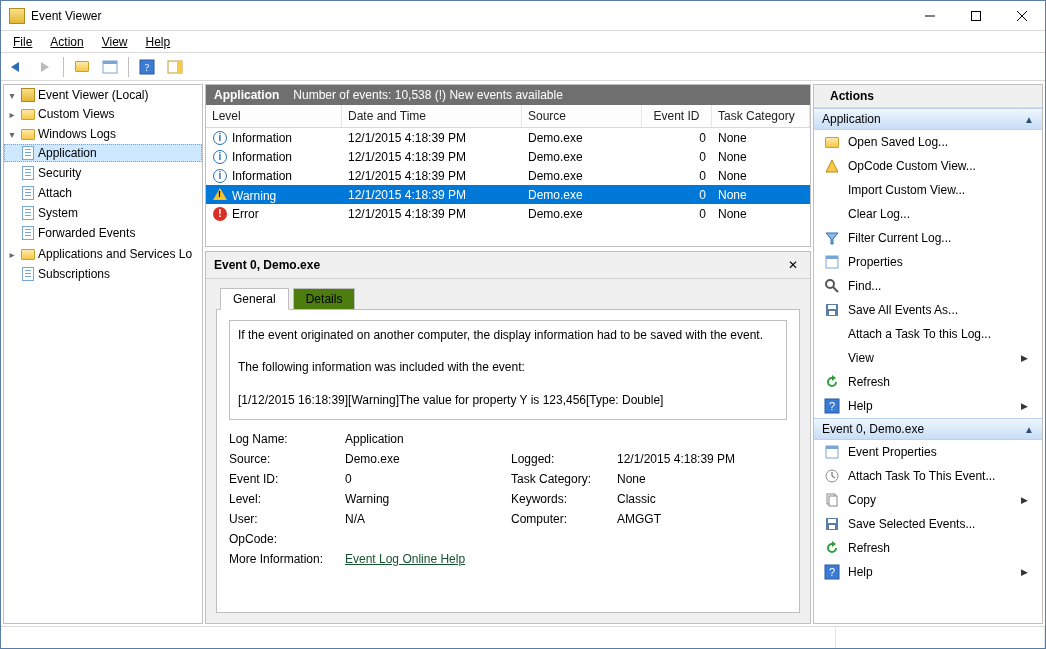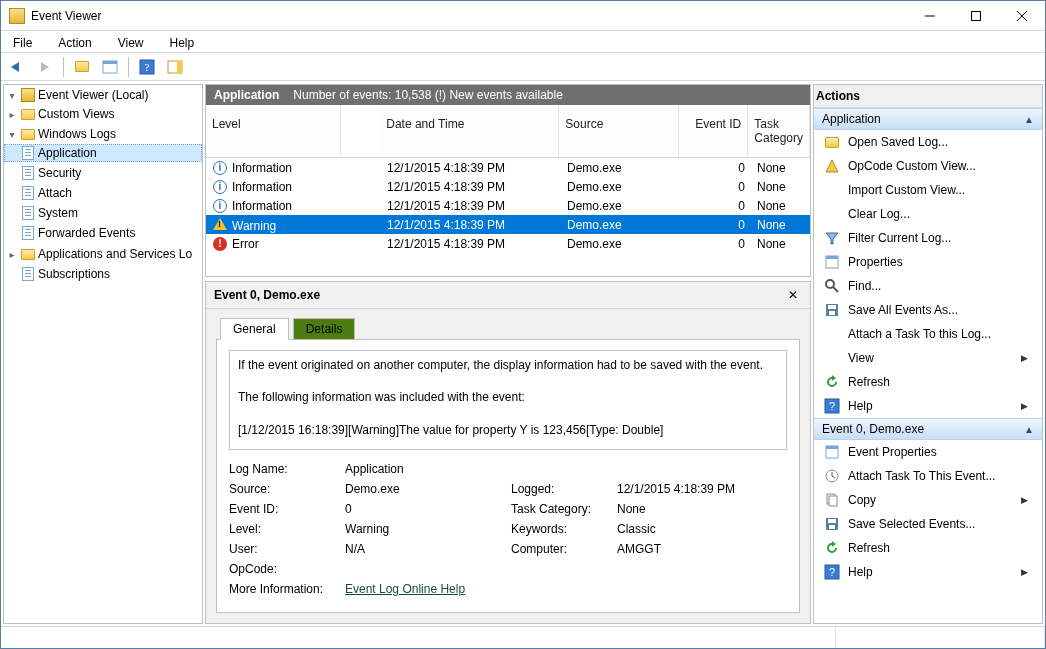--- a/index.html
+++ b/index.html
@@ -3,21 +3,21 @@
 <meta charset="utf-8">
 <style>
   * { box-sizing: border-box; }
   html, body { margin:0; padding:0; font-family: "Segoe UI", Tahoma, sans-serif; font-size:12px; color:#000; background:#fff; }
   .window { width:1046px; height:649px; border:1px solid #5a7ea3; display:flex; flex-direction:column; background:#fff; }
   .titlebar { height:30px; background:#fff; display:flex; align-items:center; border-bottom:1px solid #d9d9d9; }
   .titlebar .appicon { width:16px; height:16px; margin:0 6px 0 8px; background:linear-gradient(#f7e08c,#e7b733); border:1px solid #b48a1e; }
   .titlebar .title { flex:1; font-size:12px; }
   .winbtns { display:flex; }
   .winbtn { width:46px; height:29px; display:flex; align-items:center; justify-content:center; font-family:Arial; color:#222; }
-  .menubar { height:22px; display:flex; align-items:flex-end; padding:0 4px; gap:10px; border-bottom:1px solid #d9d9d9; }
+  .menubar { height:22px; display:flex; align-items:center; padding:0 4px; gap:2px; border-bottom:1px solid #d9d9d9;text-decoration:underline; }
   .menuitem { padding:2px 8px; }
   .toolbar { height:28px; display:flex; align-items:center; gap:4px; padding:0 4px; border-bottom:1px solid #d9d9d9; }
   .toolbtn { width:24px; height:22px; display:flex; align-items:center; justify-content:center; border:1px solid transparent; }
   .toolsep { width:1px; height:20px; background:#c0c0c0; margin:0 2px; }
   .body { flex:1; display:flex; min-height:0; border-top:1px solid #fff; }
   .tree { width:200px; border:1px solid #bfbfbf; margin:2px 1px 2px 2px; overflow:auto; background:#fff; position:relative; }
   .tree-scroll { height:100%; overflow-x:scroll; }
   .tree ul { list-style:none; margin:0; padding:0; }
   .tree li { white-space:nowrap; padding:1px 0; }
   .tree .node { display:flex; align-items:center; gap:2px; padding:1px 2px; }
@@ -27,47 +27,47 @@
   .folder { width:14px; height:11px; background:linear-gradient(#ffe9a8,#f7c948); border:1px solid #c9a227; border-radius:1px; }
   .doc { width:12px; height:14px; background:#fff; border:1px solid #7aa6d6; position:relative; }
   .doc::after{ content:""; position:absolute; left:2px; right:2px; top:2px; height:1px; background:#7aa6d6; box-shadow:0 3px 0 #7aa6d6,0 6px 0 #7aa6d6; }
   .ind1 { padding-left:14px; }
   .ind2 { padding-left:28px; }
   .center { flex:1; display:flex; flex-direction:column; min-width:0; margin:2px 1px; }
   .center-top { flex:0 0 auto; border:1px solid #bfbfbf; display:flex; flex-direction:column; min-height:0; }
   .panehdr { background:#6f6f6f; color:#fff; padding:3px 8px; display:flex; gap:14px; font-size:12px; align-items:center; }
   .panehdr b { font-weight:600; }
   .gridhdr { display:flex; background:#fff; border-bottom:1px solid #d9d9d9; }
-  .gridhdr .col { padding:12px 6px; border-right:1px solid #e5e5e5; background:#fdfdfd; color:#222; font-size:12px; }
+  .gridhdr .col { padding:4px 6px; border-right:1px solid #e5e5e5; background:#fdfdfd; color:#222; font-size:12px; }
   .gridbody { overflow-y:scroll; height:118px; }
   .gridrow { display:flex; align-items:center; height:19px; font-size:12px; }
   .gridrow .cell { padding:1px 6px; overflow:hidden; text-overflow:ellipsis; white-space:nowrap; }
   .gridrow.selected { background:#0078d7; color:#fff; }
   .lvl-icon { width:16px;height:16px; display:inline-flex; align-items:center; justify-content:center; margin-right:4px; }
   .ic-info { width:14px;height:14px;border-radius:50%;background:#fff;border:1px solid #2a6fb5;color:#2a6fb5;font-weight:bold;font-size:10px;display:flex;align-items:center;justify-content:center; }
   .ic-warn { width:0;height:0;border-left:7px solid transparent;border-right:7px solid transparent;border-bottom:12px solid #f3c12b; position:relative; }
   .ic-warn::after{content:"!";position:absolute;left:-2px;top:1px;font-size:9px;color:#000;font-weight:bold;}
   .ic-err { width:14px;height:14px;border-radius:50%;background:#d93025;color:#fff;font-weight:bold;font-size:10px;display:flex;align-items:center;justify-content:center; }
-  .c-level{width:136px;} .c-date{width:180px;margin-left:39px;} .c-src{width:120px;} .c-eid{width:70px;text-align:right;} .c-cat{flex:1;}
+  .c-level{width:136px;} .c-date{width:180px;} .c-src{width:120px;} .c-eid{width:70px;text-align:right;} .c-cat{flex:1;}
   .splitter { height:4px; cursor:row-resize; }
   .center-bot { flex:1; border:1px solid #bfbfbf; display:flex; flex-direction:column; background:#f0f0f0; min-height:0; }
   .propshdr { background:#f0f0f0; padding:4px 8px; display:flex; align-items:center; border-bottom:1px solid #d0d0d0; }
   .propshdr .title { flex:1; font-weight:600; }
   .propshdr .xbtn { width:18px;height:18px; display:flex;align-items:center;justify-content:center; font-family:Arial; }
   .tabs { display:flex; padding:8px 10px 0 14px; gap:4px; }
   .tab { padding:3px 12px; border:1px solid #bfbfbf; background:#fff; position:relative; top:1px; }
   .tab.active { border-bottom:1px solid #fff; z-index:2; }
   .tab:not(.active){ background:#4d7c0f; }
   .tabpage { margin:0 10px 10px 10px; border:1px solid #bfbfbf; background:#fff; flex:1; display:flex; flex-direction:column; padding:10px 12px; overflow:auto; min-height:0; }
   .desc { border:1px solid #bfbfbf; padding:6px 8px; height:100px; overflow-y:scroll; background:#fff; font-size:12px; line-height:1.35; }
   .kv { display:grid; grid-template-columns:110px 160px 100px 1fr; row-gap:6px; column-gap:6px; margin-top:12px; font-size:12px; }
   .kv .k { color:#000; }
   .kv a { color:#14532d; text-decoration:underline; }
   .actions { width:230px; border:1px solid #bfbfbf; margin:2px 2px 2px 1px; display:flex; flex-direction:column; background:#fff; }
-  .actions .hdr { background:#f0f0f0; padding:4px 2px; font-weight:600; border-bottom:1px solid #d9d9d9; }
+  .actions .hdr { background:#f0f0f0; padding:4px 16px; font-weight:600; border-bottom:1px solid #d9d9d9; }
   .actions .body2 { flex:1; overflow:auto; }
   .actions .section { background:linear-gradient(#eef5fd,#c8def6); padding:3px 8px; border-top:1px solid #bcd2ea; border-bottom:1px solid #bcd2ea; display:flex; align-items:center; }
   .actions .section .caret { margin-left:auto; font-size:10px; color:#2b4f78; }
   .actions .link { display:flex; align-items:center; gap:8px; padding:4px 8px 4px 10px; }
   .actions .spacer { width:16px; }
   .aicon { width:16px;height:16px; display:inline-flex; align-items:center; justify-content:center; }
   .aicon.funnel svg, .aicon svg { display:block; }
   .statusbar { height:22px; border-top:1px solid #d9d9d9; display:flex; }
   .statusbar .seg { border-right:1px solid #e5e5e5; flex:1; }
   .statusbar .seg:first-child{ flex:4; }
@@ -251,21 +251,21 @@
     <div class="center">
       <div class="center-top">
         <div class="panehdr">
           <b>Application</b>
           <span>Number of events: 10,538 (!) New events available</span>
         </div>
         <div class="gridhdr">
           <div class="col c-level">Level</div>
           <div class="col c-date">Date and Time</div>
           <div class="col c-src">Source</div>
-          <div class="col c-eid" style="text-align:right">Event ID</div>
+          <div class="col c-eid" style="text-align:center">Event ID</div>
           <div class="col c-cat">Task Category</div>
         </div>
         <div class="gridbody" id="gridbody">
             <div class="gridrow">
               <div class="cell c-level"><span class="lvl-icon">
                   <span class="ic-info">i</span>
                 </span>Information</div>
               <div class="cell c-date">12/1/2015 4:18:39 PM</div>
               <div class="cell c-src">Demo.exe</div>
               <div class="cell c-eid">0</div>

